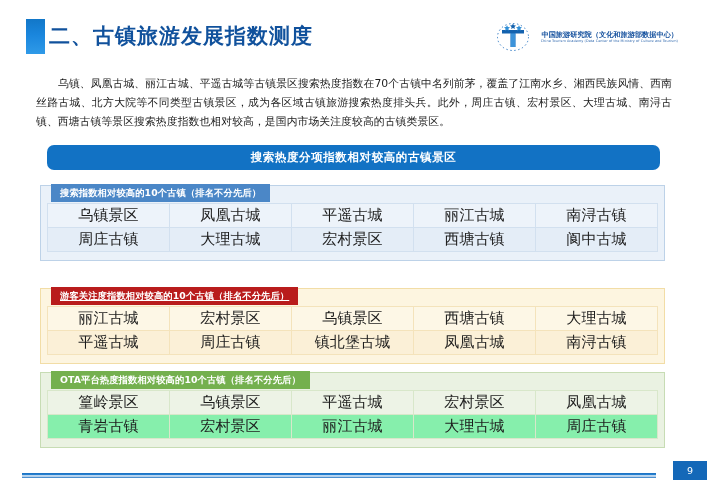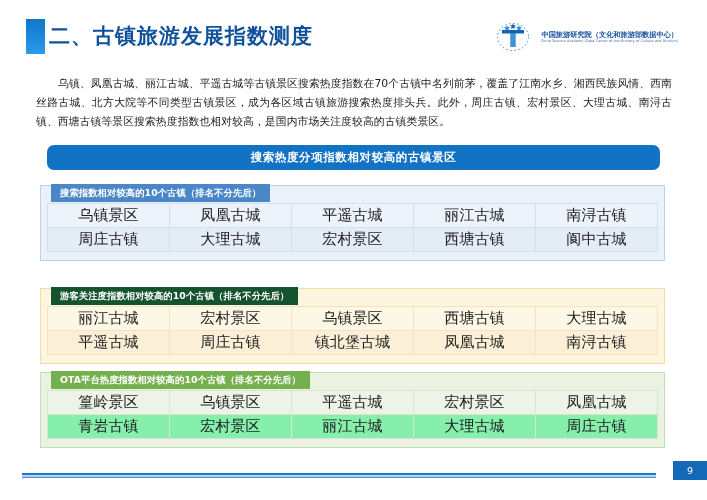--- a/index.html
+++ b/index.html
@@ -153,21 +153,21 @@
     border: 1px solid #d2e0ef;
     background: #edf3fa;
   }
   .group-blue .table tr:nth-child(2) td { background: #e4edf7; }
 
   
   .group-orange .group-box {
     background: #fdf5e0;
     border-color: #f2dda6;
   }
-  .group-orange .group-tag { background: #14532d; }
+  .group-orange .group-tag { background: #b91c1c; text-decoration: underline; }
   .group-orange .table td {
     border: 1px solid #f4e3bb;
     background: #fdf7e6;
   }
   .group-orange .table tr:nth-child(2) td { background: #fbf0d7; }
 
   
   .group-green .group-box {
     background: #eaf2e2;
     border-color: #c7dcb4;

